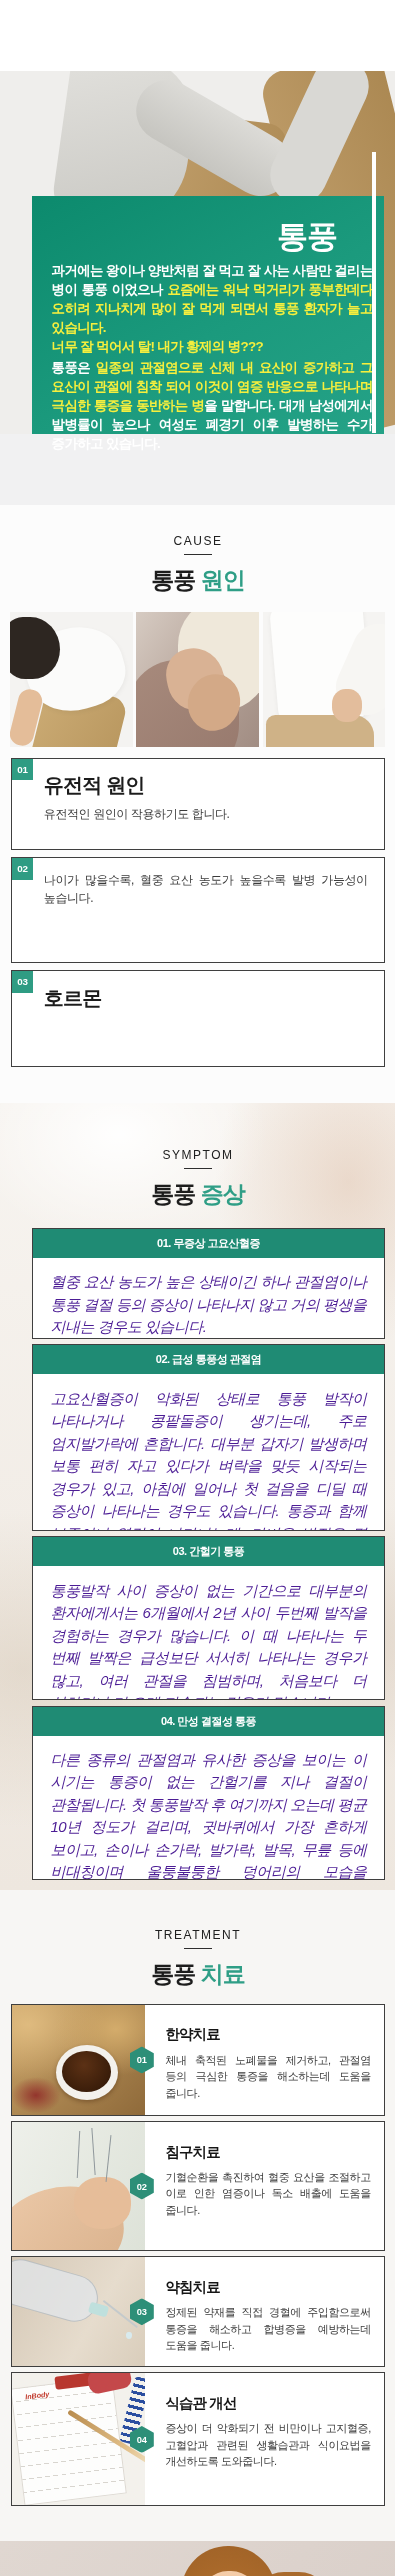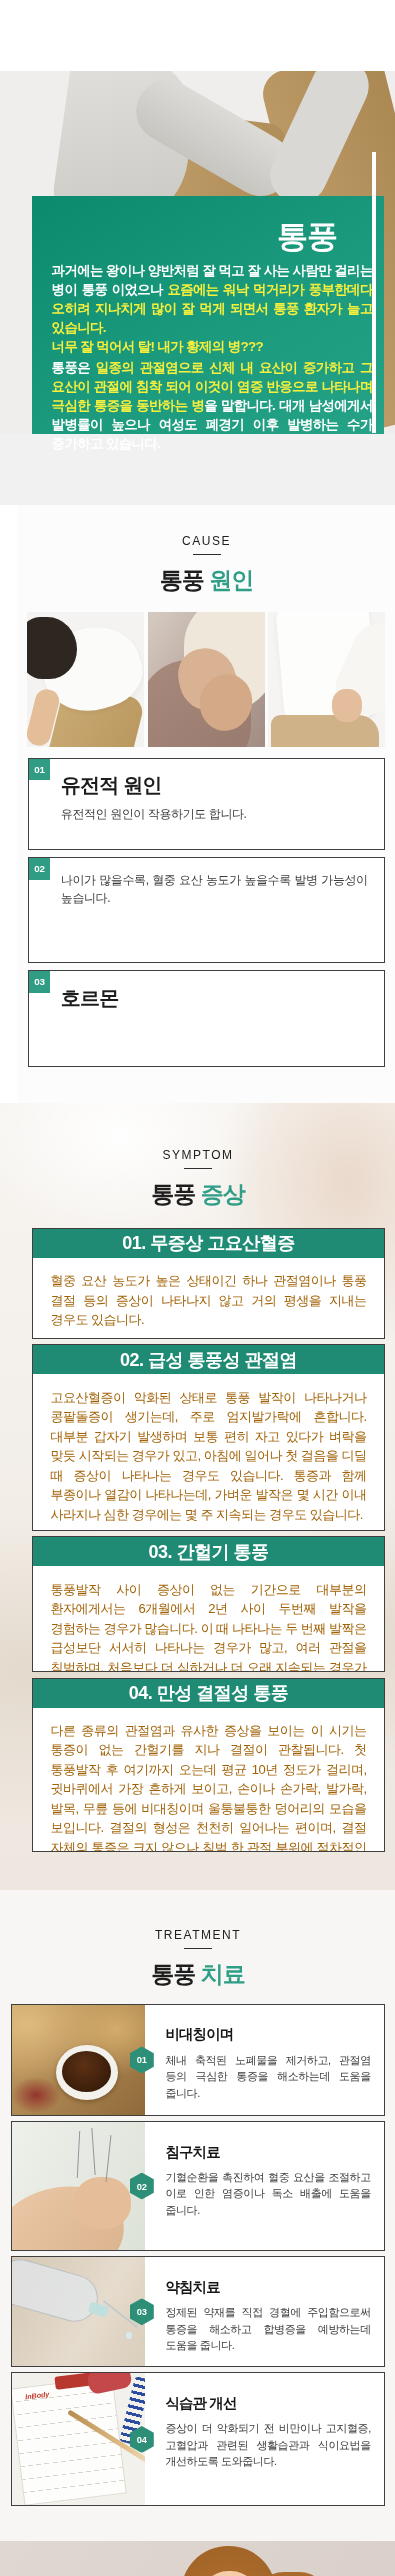--- a/index.html
+++ b/index.html
@@ -28,21 +28,21 @@
   .yl { color:#f6ef3d; }
   .wh { color:#ffffff; }
 
   
   .eyebrow { text-align:center; font-size:12px; font-weight:300; letter-spacing:1.5px; color:#202020; }
   .mini-divider { width:28px; height:1px; background:#2e2e2e; margin:6.2px auto 10.3px auto; }
   .sec-title { text-align:center; font-size:23px; font-weight:800; letter-spacing:-1px; color:#1d1d1d; }
   .sec-title .accent { color:#2f9e86; }
 
   
-  .sec-cause { height:598px; background:#fcfcfc; padding-top:29px;margin-left:17px; }
+  .sec-cause { height:598px; background:#fcfcfc; padding-top:29px; }
   .cause-photos { display:flex; gap:3.6px; margin:16px 10.8px 0 10.3px; height:135px; }
   .cphoto { flex:1; position:relative; overflow:hidden; }
   .cphoto1 { background:#f4f3f1; }
   .cp1-hair { position:absolute; left:-7.2px; top:4.1px; width:57px; height:62px; background:#2d2621; border-radius:40% 60% 55% 45%; }
   .cp1-shirt { position:absolute; left:15.5px; top:15.5px; width:98px; height:82px; background:#fbfbfa; border-radius:40% 50% 40% 50%; transform:rotate(-16deg); box-shadow:0 2.1px 5.2px rgba(0,0,0,0.05); }
   .cp1-pants { position:absolute; left:24px; top:77px; width:82px; height:113px; background:linear-gradient(110deg,#cbab74,#b6945c); border-radius:15.5px; transform:rotate(14deg); }
   .cp1-arm { position:absolute; left:4.1px; top:77px; width:24px; height:57px; background:#e4bd99; border-radius:11.3px; transform:rotate(14deg); }
   .cphoto2 { background:linear-gradient(125deg,#d6cbc2 0%, #b3a096 60%, #a18d83 100%); }
   .cp2-sleeve { position:absolute; right:-12.4px; top:-10.3px; width:93px; height:108px; background:#efe8da; border-radius:40% 30% 50% 50%; }
   .cp2-knee { position:absolute; left:-10.3px; bottom:-31px; width:113px; height:118px; background:linear-gradient(140deg,#a88b7d,#96786c); border-radius:45%; }
@@ -69,25 +69,25 @@
       radial-gradient(216px 268px at 88% 10%, rgba(216,178,150,0.40), rgba(216,178,150,0) 62%),
       radial-gradient(216px 155px at 30% 4%, rgba(255,255,255,0.95), rgba(255,255,255,0) 70%),
       radial-gradient(319px 247px at 6% 72%, rgba(206,190,168,0.38), rgba(206,190,168,0) 64%),
       radial-gradient(278px 222px at 92% 68%, rgba(199,178,156,0.32), rgba(199,178,156,0) 60%),
       linear-gradient(#f7f4f0,#eee7df);
   }
   .symptom-cards { margin:17.5px 10.8px 0 32px; width:353px; }
   .s-card { background:#ffffff; border:1px solid #3f3f3f; margin-bottom:5.2px; overflow:hidden; }
   .s-card-1 { height:111px; }
   .s-card-2 { height:187px; }
-  .s-card-3 { height:136px; }
+  .s-card-3 { height:164px; }
   .s-card-4 { height:174px; }
-  .s-head { height:29px; background:#1f8b74; color:#ffffff; display:flex; align-items:center; justify-content:center; font-size:18px; font-weight:800; letter-spacing:-0.5px; }
+  .s-head { height:29px; background:#1f8b74; color:#ffffff; display:flex; align-items:center; justify-content:center; font-size:11px; font-weight:800; letter-spacing:-0.5px; }
   .s-body { padding:13.4px 17.5px 0 17.5px; }
-  .s-body p { font-size:13px; color:#a16207; line-height:1.5; letter-spacing:-0.5px; text-align:justify; word-break:keep-all; }
+  .s-body p { font-size:15px; color:#4c1d95; line-height:1.5; letter-spacing:-0.5px; text-align:justify; word-break:keep-all;font-style:italic; }
 
   
   .sec-treatment { height:651px; background:#f7f6f4; padding-top:38px; }
   .treat-cards { margin:13.4px 10.8px 0 10.8px; }
   .t-card { position:relative; display:flex; background:#ffffff; border:1px solid #3f3f3f; margin-bottom:5.2px; overflow:hidden; }
   .t-card-1 { height:112px; }
   .t-card-2 { height:130px; }
   .t-card-3 { height:111px; }
   .t-card-4 { height:134px; }
   .t-img { width:133px; flex:0 0 133px; position:relative; overflow:hidden; }
@@ -242,21 +242,21 @@
     <div class="mini-divider"></div>
     <h2 class="sec-title"><span>통풍</span> <span class="accent">치료</span></h2>
     <div class="treat-cards">
 
       <div class="t-card t-card-1">
         <div class="t-img timg-herb">
           <div class="herb-bowl"></div>
         </div>
         <div class="t-badge">01</div>
         <div class="t-text">
-          <h3>비대칭이며</h3>
+          <h3>한약치료</h3>
           <p>체내 축적된 노폐물을 제거하고, 관절염 등의 극심한 통증을 해소하는데 도움을 줍니다.</p>
         </div>
       </div>
 
       <div class="t-card t-card-2">
         <div class="t-img timg-acu">
           <div class="acu-arm"></div>
           <div class="acu-fist"></div>
           <div class="acu-needle acu-n1"></div>
           <div class="acu-needle acu-n2"></div>

